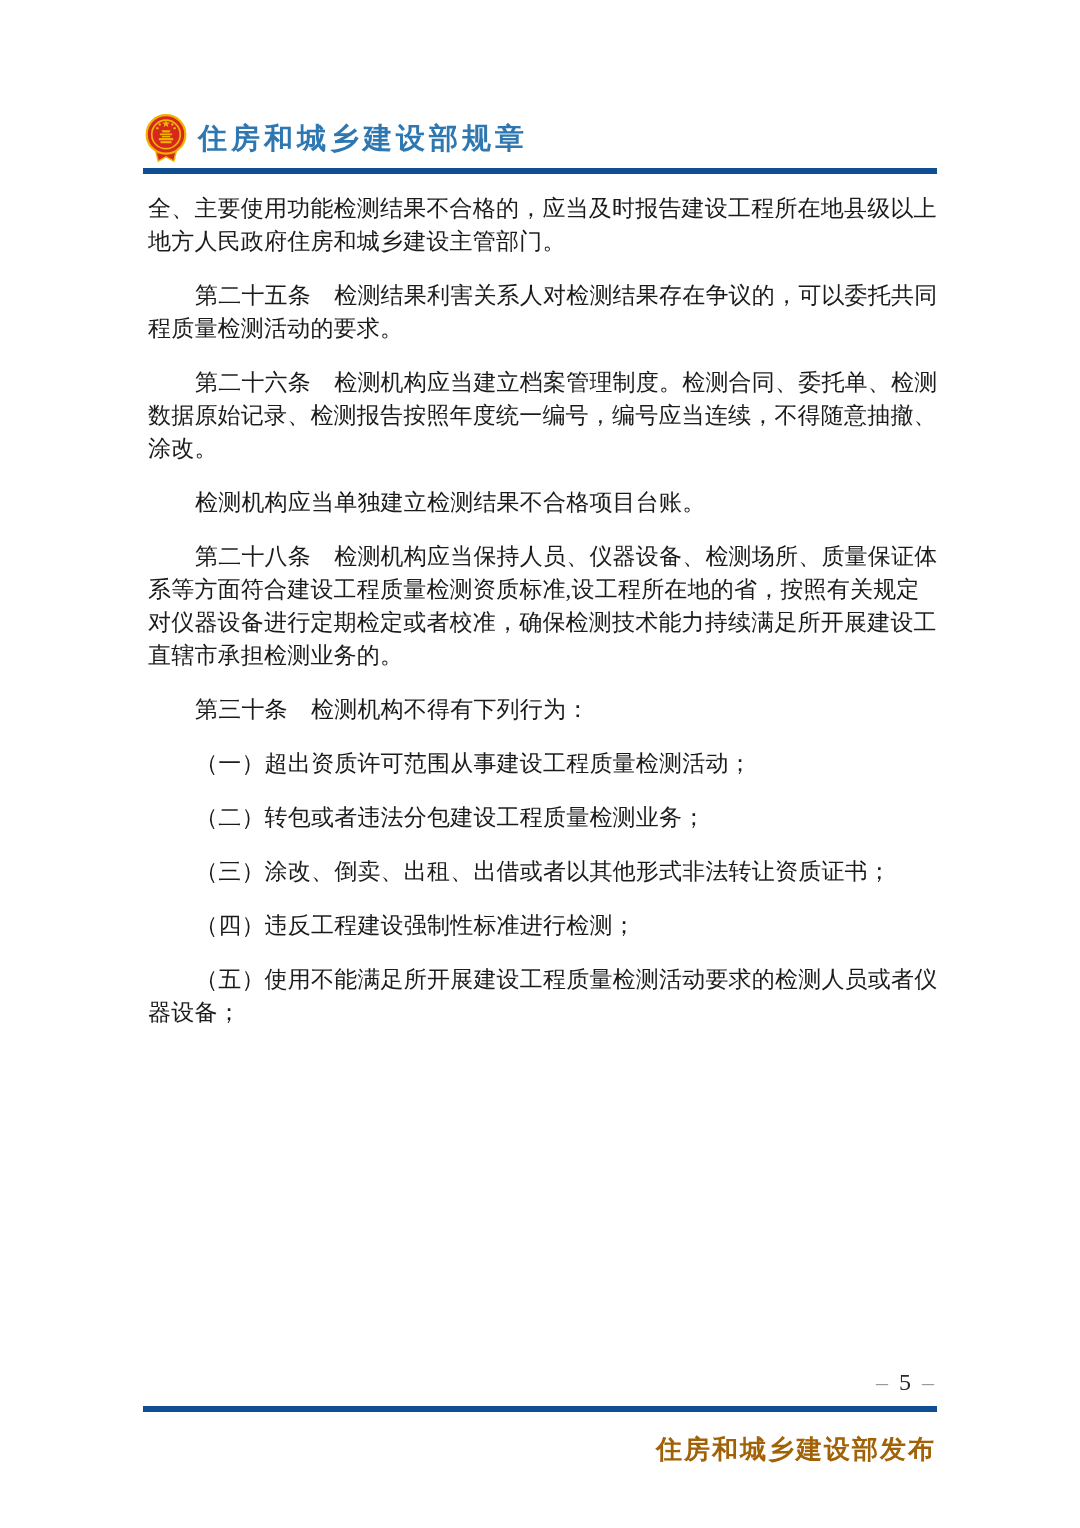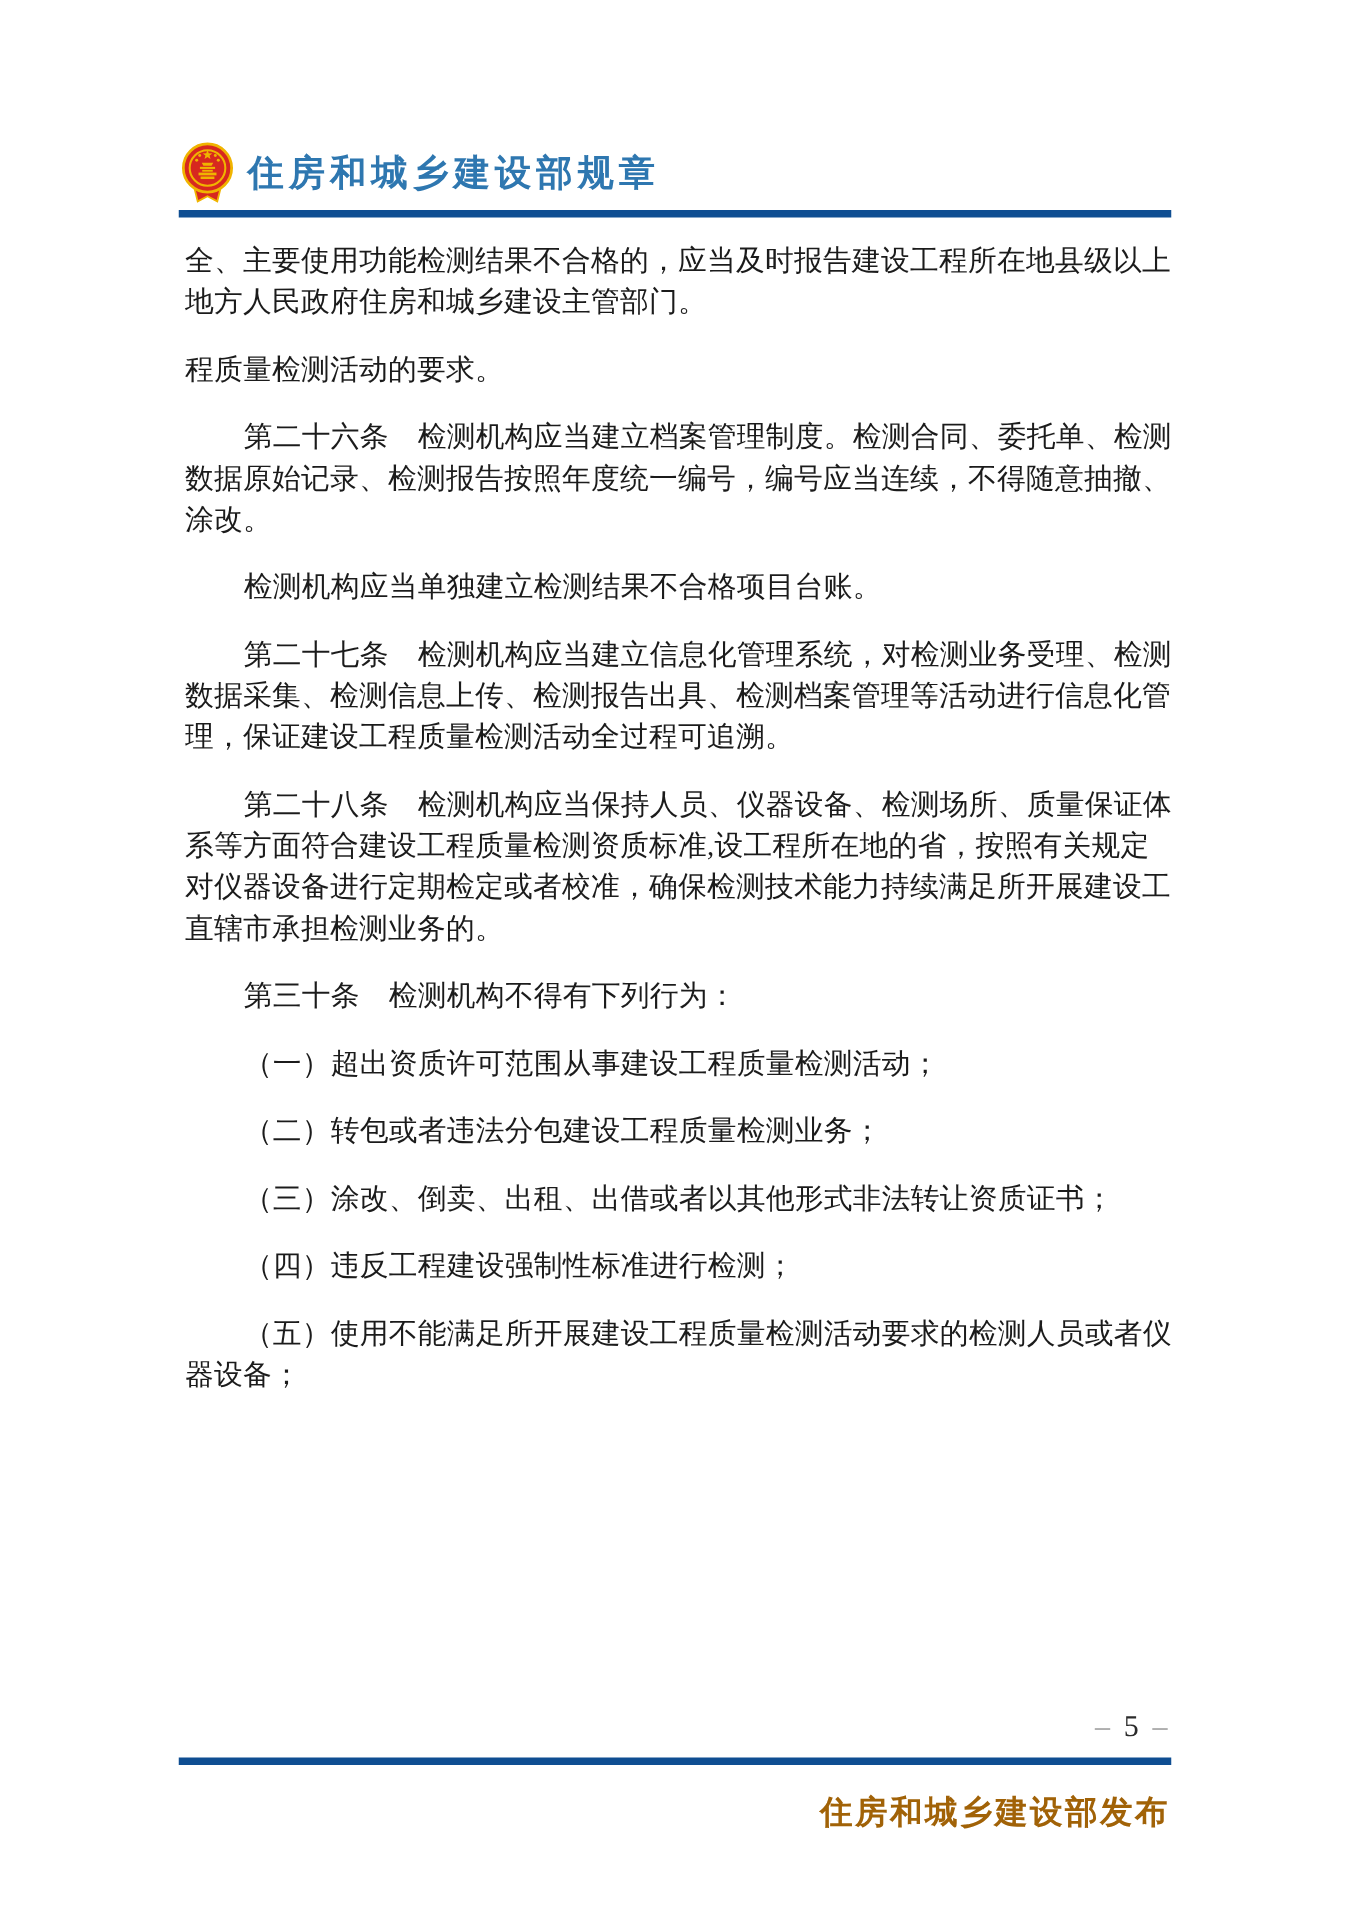--- a/index.html
+++ b/index.html
@@ -96,34 +96,30 @@
   </header>
 
   <div class="rule header-rule"></div>
 
   <main class="doc-body" id="doc-body">
       <div class="para">
         <div class="line">全、主要使用功能检测结果不合格的，应当及时报告建设工程所在地县级以上</div>
         <div class="line">地方人民政府住房和城乡建设主管部门。</div>
       </div>
       <div class="para">
+        <div class="line indent">第二十五条　检测结果利害关系人对检测结果存在争议的，可以委托共同</div>
         <div class="line">程质量检测活动的要求。</div>
       </div>
       <div class="para">
         <div class="line indent">第二十六条　检测机构应当建立档案管理制度。检测合同、委托单、检测</div>
         <div class="line">数据原始记录、检测报告按照年度统一编号，编号应当连续，不得随意抽撤、</div>
         <div class="line">涂改。</div>
       </div>
       <div class="para">
         <div class="line indent">检测机构应当单独建立检测结果不合格项目台账。</div>
-      </div>
-      <div class="para">
-        <div class="line indent">第二十七条　检测机构应当建立信息化管理系统，对检测业务受理、检测</div>
-        <div class="line">数据采集、检测信息上传、检测报告出具、检测档案管理等活动进行信息化管</div>
-        <div class="line">理，保证建设工程质量检测活动全过程可追溯。</div>
       </div>
       <div class="para">
         <div class="line indent">第二十八条　检测机构应当保持人员、仪器设备、检测场所、质量保证体</div>
         <div class="line">系等方面符合建设工程质量检测资质标准,设工程所在地的省，按照有关规定</div>
         <div class="line">对仪器设备进行定期检定或者校准，确保检测技术能力持续满足所开展建设工</div>
         <div class="line">直辖市承担检测业务的。</div>
       </div>
       <div class="para">
         <div class="line indent">第三十条　检测机构不得有下列行为：</div>
       </div>

